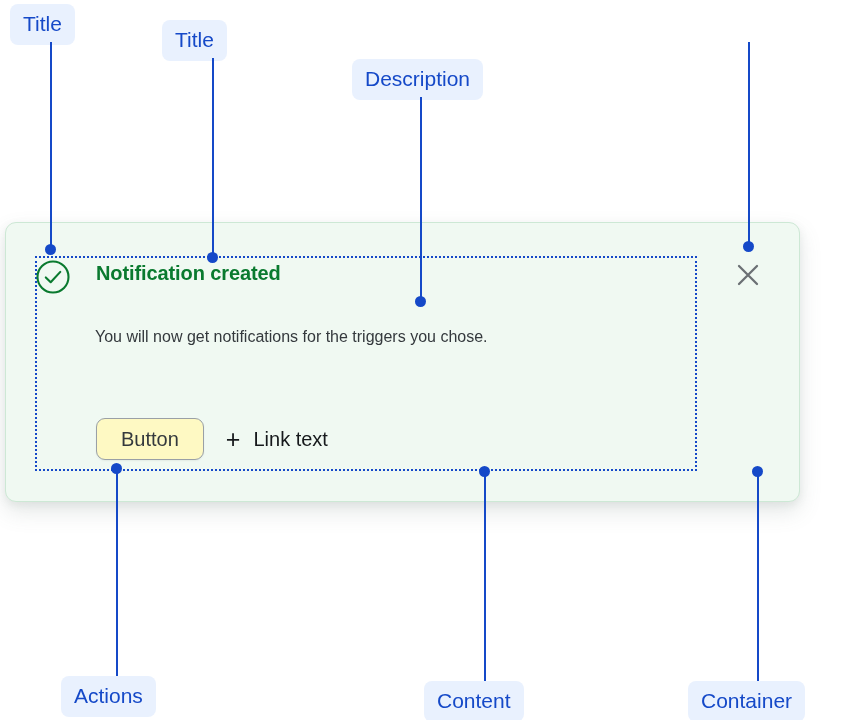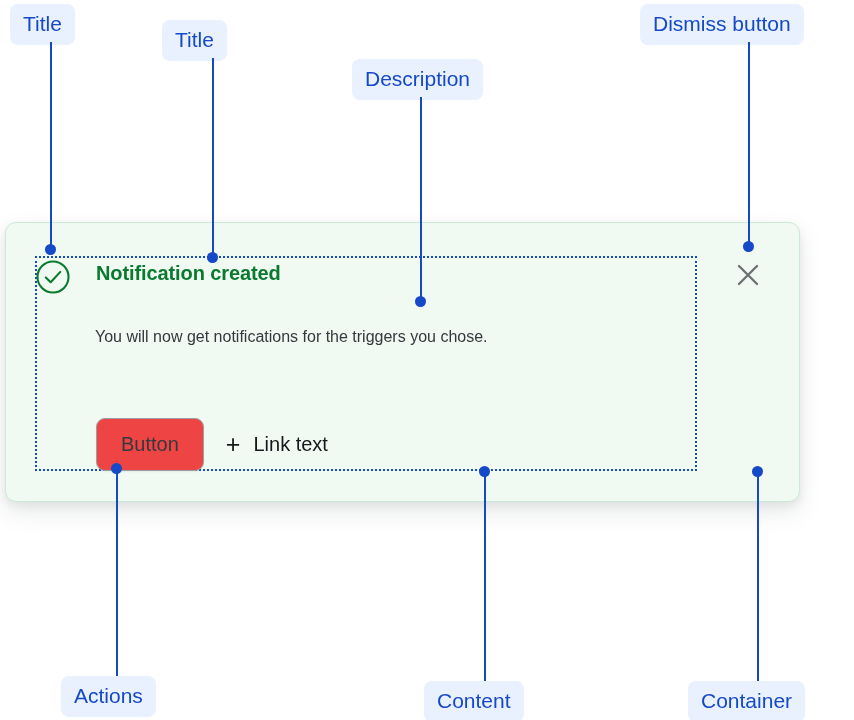--- a/index.html
+++ b/index.html
@@ -105,25 +105,25 @@
   #actions {
     position: absolute;
     left: 96px;
     top: 418px;
     display: flex;
     align-items: center;
     gap: 22px;
   }
 
   #action-button {
-    background: #ef4444;
+    background: #fef9c3;
     border: 1px solid #9AA0A6;
     border-radius: 9px;
     padding: 0 24px;
-    height: 53px;
+    height: 42px;
     font-size: 20px;
     color: #34393D;
     font-family: "Liberation Sans", sans-serif;
     cursor: pointer;
     display: flex;
     align-items: center;
     box-shadow: 0 1px 2px rgba(0,0,0,0.06);
   }
 
   #action-link {
@@ -190,21 +190,20 @@
   <div class="dot" style="left:45px; top:244px;"></div>
 
   <div class="pill" style="left:162px; top:20px;">Title</div>
   <div class="leader" style="left:212px; top:58px; height:200px;"></div>
   <div class="dot" style="left:207px; top:252px;"></div>
 
   <div class="pill" style="left:352px; top:59px;">Description</div>
   <div class="leader" style="left:420px; top:97px; height:205px;"></div>
   <div class="dot" style="left:415px; top:296px;"></div>
 
-  <div class="pill" style="left:640px; top:4px;">Dismiss button</div>
   <div class="leader" style="left:748px; top:42px; height:205px;"></div>
   <div class="dot" style="left:743px; top:241px;"></div>
 
   <div class="pill" style="left:61px; top:676px;">Actions</div>
   <div class="leader" style="left:116px; top:468px; height:208px;"></div>
   <div class="dot" style="left:111px; top:463px;"></div>
 
   <div class="pill" style="left:424px; top:681px;">Content</div>
   <div class="leader" style="left:484px; top:473px; height:208px;"></div>
   <div class="dot" style="left:479px; top:466px;"></div>

